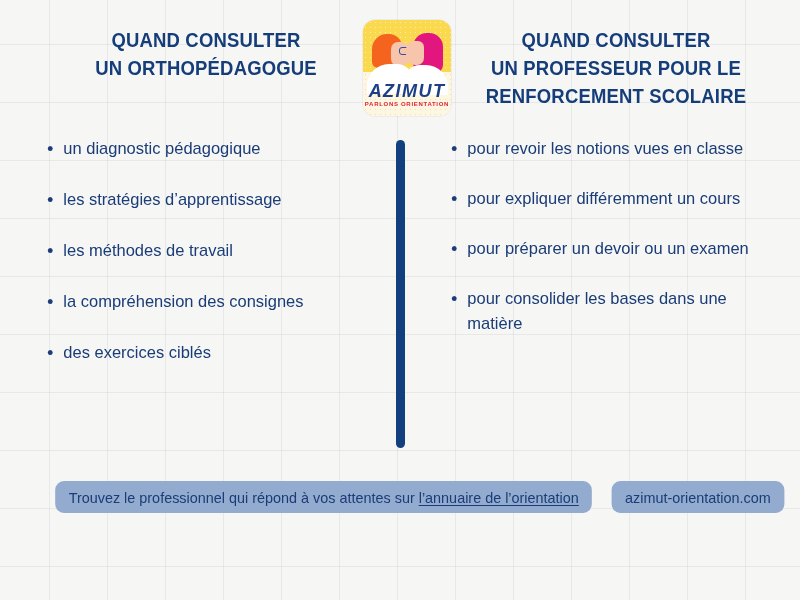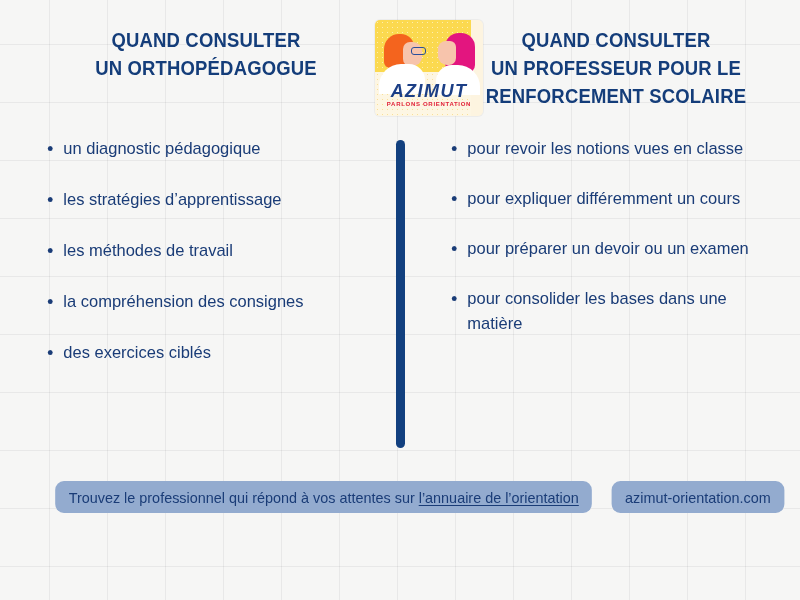--- a/index.html
+++ b/index.html
@@ -33,25 +33,24 @@
     letter-spacing:0.2px;
     text-align:center;
     text-transform:uppercase;
     transform:scaleX(0.88);
   }
   #title-left{ left:40px; top:26px; width:310px; }
   #title-right{ left:450px; top:26px; width:310px; }
 
   
   #logo{
-    position:absolute;left:352px;top:20px;width:108px;height:96px;
-    border-radius:5px;overflow:hidden;
+    position:absolute;left:352px;top:20px;width:88px;height:96px;
+    border-radius:12px;overflow:hidden;
     box-shadow:0 0 0 1px rgba(0,0,0,0.04);
     background:#fdf4e0;
-    margin-left:12px;
   }
   #logo .sky{
     position:absolute;left:0;top:0;width:96px;height:60px;
     background:#fbd94f;
   }
   #logo .sky:after{
     content:"";position:absolute;inset:0;
     background-image:radial-gradient(rgba(255,255,255,0.55) 0.8px, transparent 0.9px);
     background-size:5px 5px;
   }

